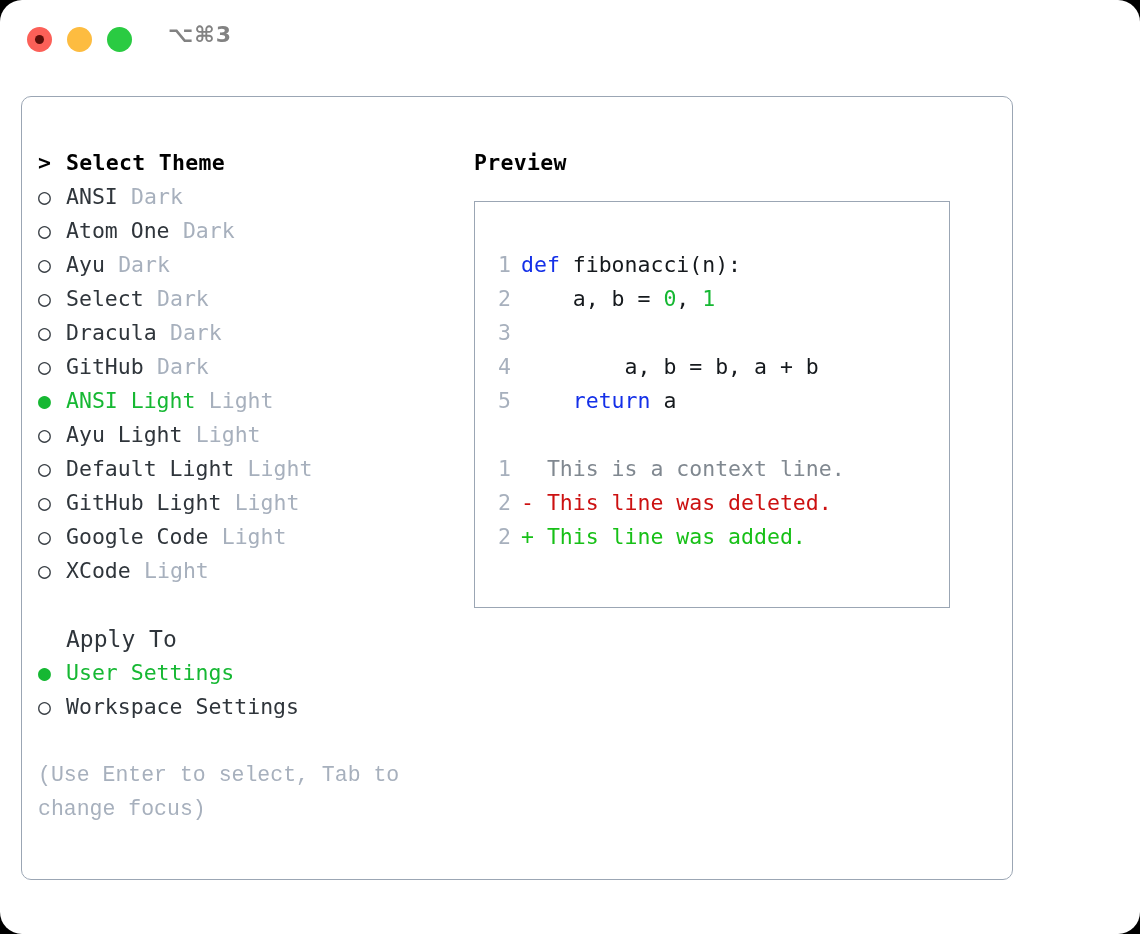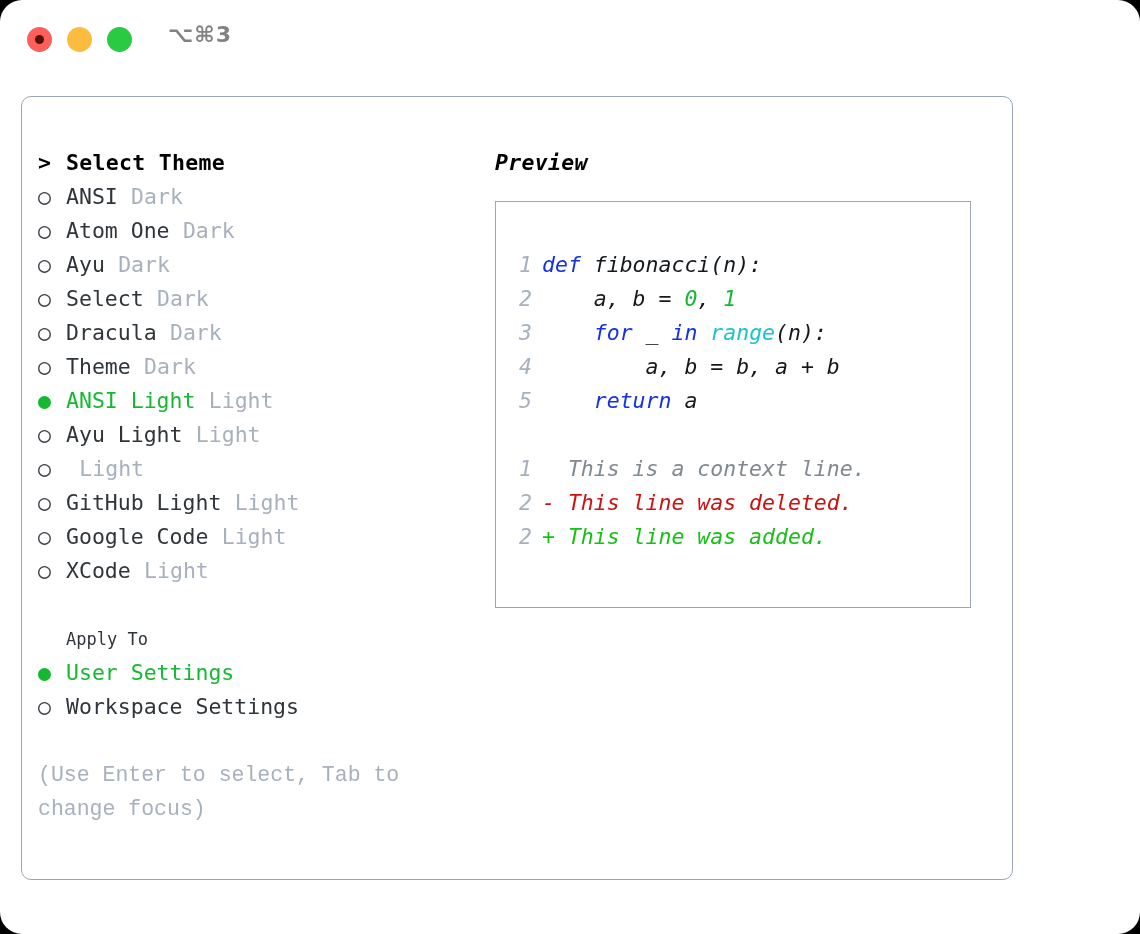--- a/index.html
+++ b/index.html
@@ -111,41 +111,40 @@
   .theme-variant {
     color: #a7b0bd;
     margin-left: 0.62em;
     text-align: right;
   }
 
   #apply-to-block { margin-top: 34px; }
   #apply-to-label {
     height: 34px;
     line-height: 34px;
-    font-size: 17px;
+    font-size: 23px;
     color: #2f353b;
     padding-left: 28px;
   }
 
   #hint-block {
     margin-top: 34px;
     font-size: 21.5px;
     line-height: 34px;
     color: #a7b0bd;
     width: 410px;
     font-family: Liberation Mono, monospace;
   }
 
   
   #preview-column {
     position: absolute;
-    left: 473px;
+    left: 452px;
     top: 49px;
     width: 500px;
-    font-style: italic;
   }
   #preview-title {
     font-size: 21.5px;
     font-weight: bold;
     color: #000000;
     line-height: 34px;
     letter-spacing: 0.3px;
   }
   #preview-box {
     margin-top: 21px;
@@ -231,35 +230,36 @@
             <span class="theme-name">Select</span>
             <span class="theme-variant">Dark</span>
           </div>
           <div class="tline">
             <span class="bullet bullet-empty">○</span>
             <span class="theme-name">Dracula</span>
             <span class="theme-variant">Dark</span>
           </div>
           <div class="tline">
             <span class="bullet bullet-empty">○</span>
-            <span class="theme-name">Theme</span>
+            <span class="theme-name">GitHub</span>
             <span class="theme-variant">Dark</span>
           </div>
           <div class="tline">
             <span class="bullet bullet-filled">●</span>
             <span class="theme-name selected">ANSI Light</span>
             <span class="theme-variant">Light</span>
           </div>
           <div class="tline">
             <span class="bullet bullet-empty">○</span>
             <span class="theme-name">Ayu Light</span>
             <span class="theme-variant">Light</span>
           </div>
           <div class="tline">
             <span class="bullet bullet-empty">○</span>
+            <span class="theme-name">Default Light</span>
             <span class="theme-variant">Light</span>
           </div>
           <div class="tline">
             <span class="bullet bullet-empty">○</span>
             <span class="theme-name">GitHub Light</span>
             <span class="theme-variant">Light</span>
           </div>
           <div class="tline">
             <span class="bullet bullet-empty">○</span>
             <span class="theme-name">Google Code</span>
@@ -289,21 +289,21 @@
       <div id="hint-block">(Use Enter to select, Tab to change focus)</div>
     </div>
 
     <div id="preview-column">
       <div id="preview-title">Preview</div>
       <div id="preview-box">
         <div id="code-area">
           <div id="code-block">
               <div class="code-line"><span class="lineno">1</span><span class="code-text"><span class="tok-kw">def</span><span class="tok-plain"> fibonacci(n):</span></span></div>
               <div class="code-line"><span class="lineno">2</span><span class="code-text"><span class="tok-plain">    a, b = </span><span class="tok-num">0</span><span class="tok-plain">, </span><span class="tok-num">1</span></span></div>
-              <div class="code-line"><span class="lineno">3</span><span class="code-text"><span class="tok-plain">    </span><span class="tok-kw">for</span><span class="tok-plain"> _ </span><span class="tok-kw">in</span><span class="tok-plain"> </span><span class="tok-fn">range</span><span class="tok-plain">(n):</span></span></div>
+              <div class="code-line"><span class="lineno">3</span></div>
               <div class="code-line"><span class="lineno">4</span><span class="code-text"><span class="tok-plain">        a, b = b, a + b</span></span></div>
               <div class="code-line"><span class="lineno">5</span><span class="code-text"><span class="tok-plain">    </span><span class="tok-kw">return</span><span class="tok-plain"> a</span></span></div>
             </div>
           <div class="blank-line"></div>
           <div id="diff-block">
               <div class="code-line"><span class="lineno">1</span><span class="code-text diff-ctx"> </span><span class="code-text diff-ctx"> This is a context line.</span></div>
               <div class="code-line"><span class="lineno">2</span><span class="code-text diff-del">-</span><span class="code-text diff-del"> This line was deleted.</span></div>
               <div class="code-line"><span class="lineno">2</span><span class="code-text diff-add">+</span><span class="code-text diff-add"> This line was added.</span></div>
             </div>
         </div>

